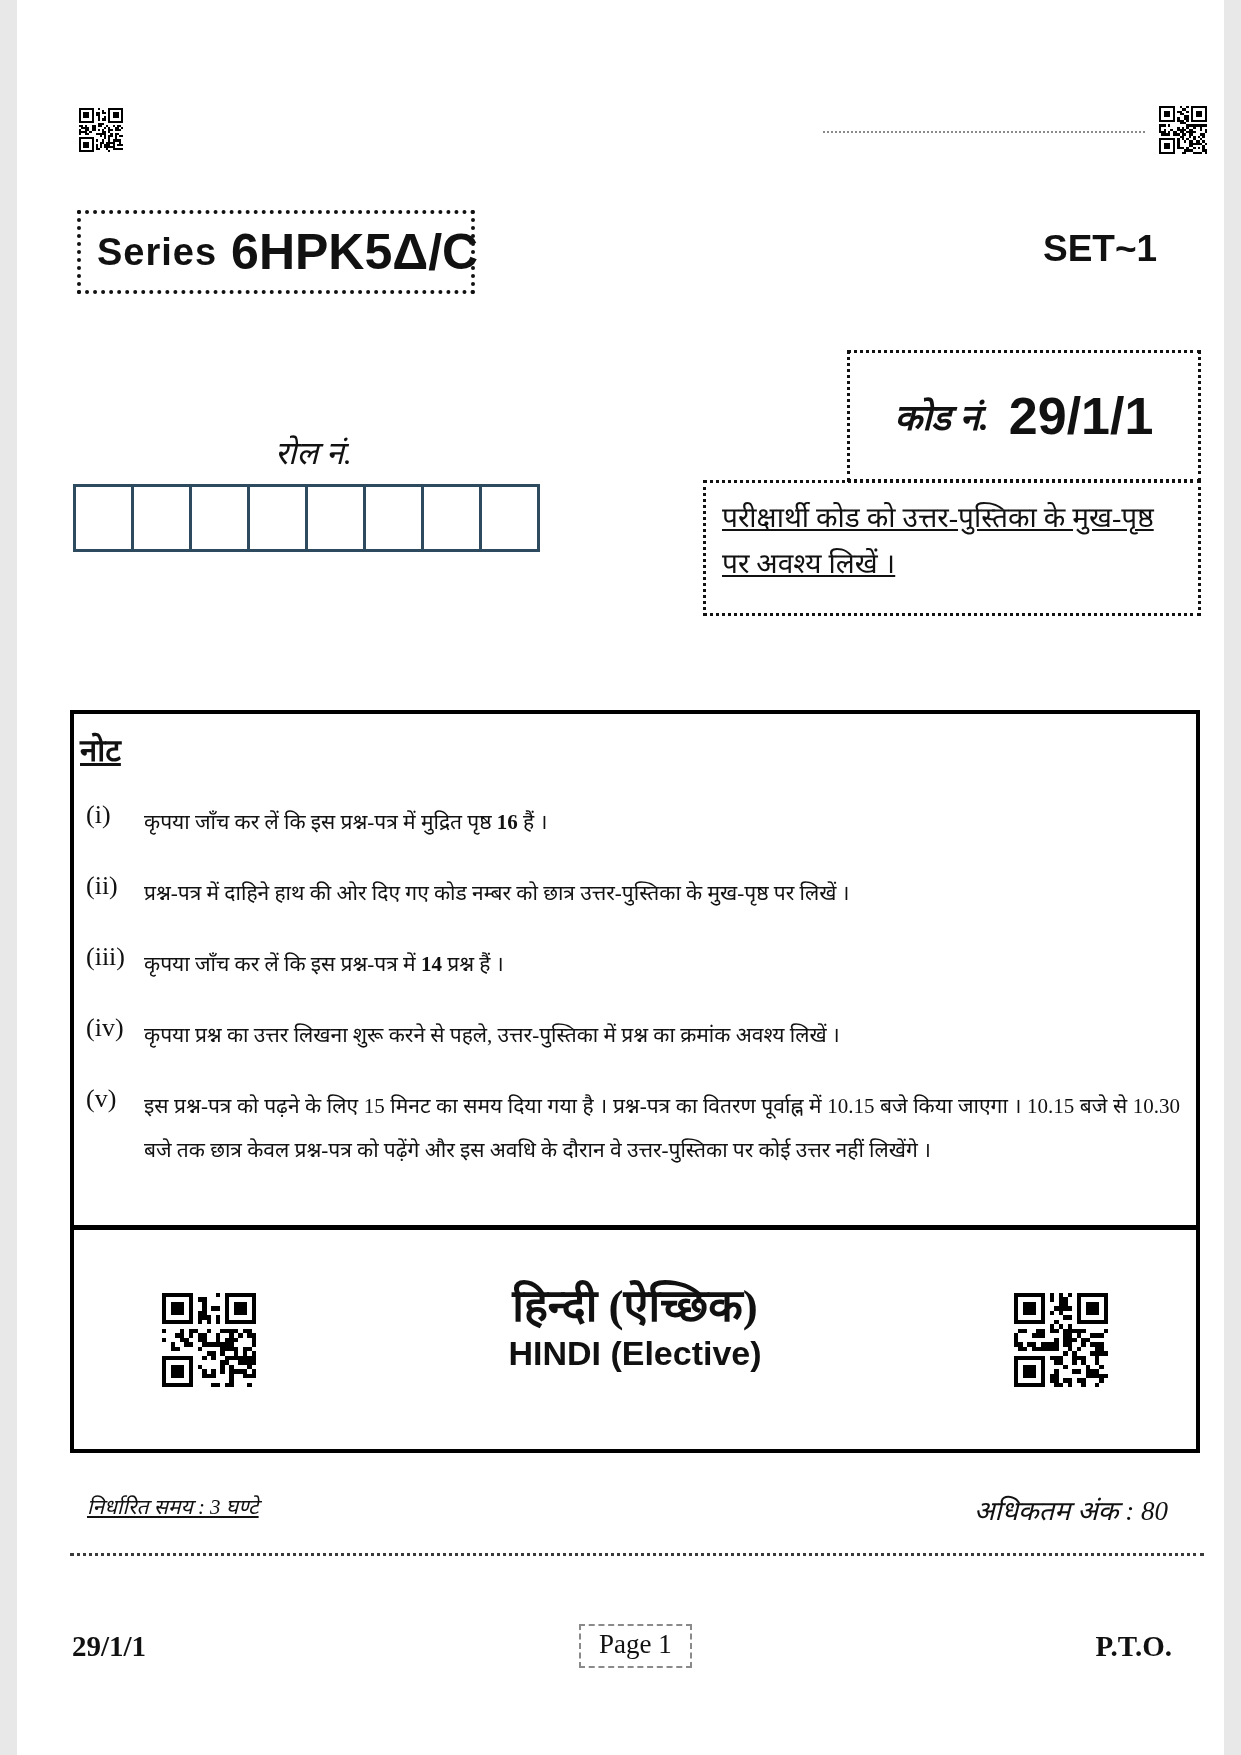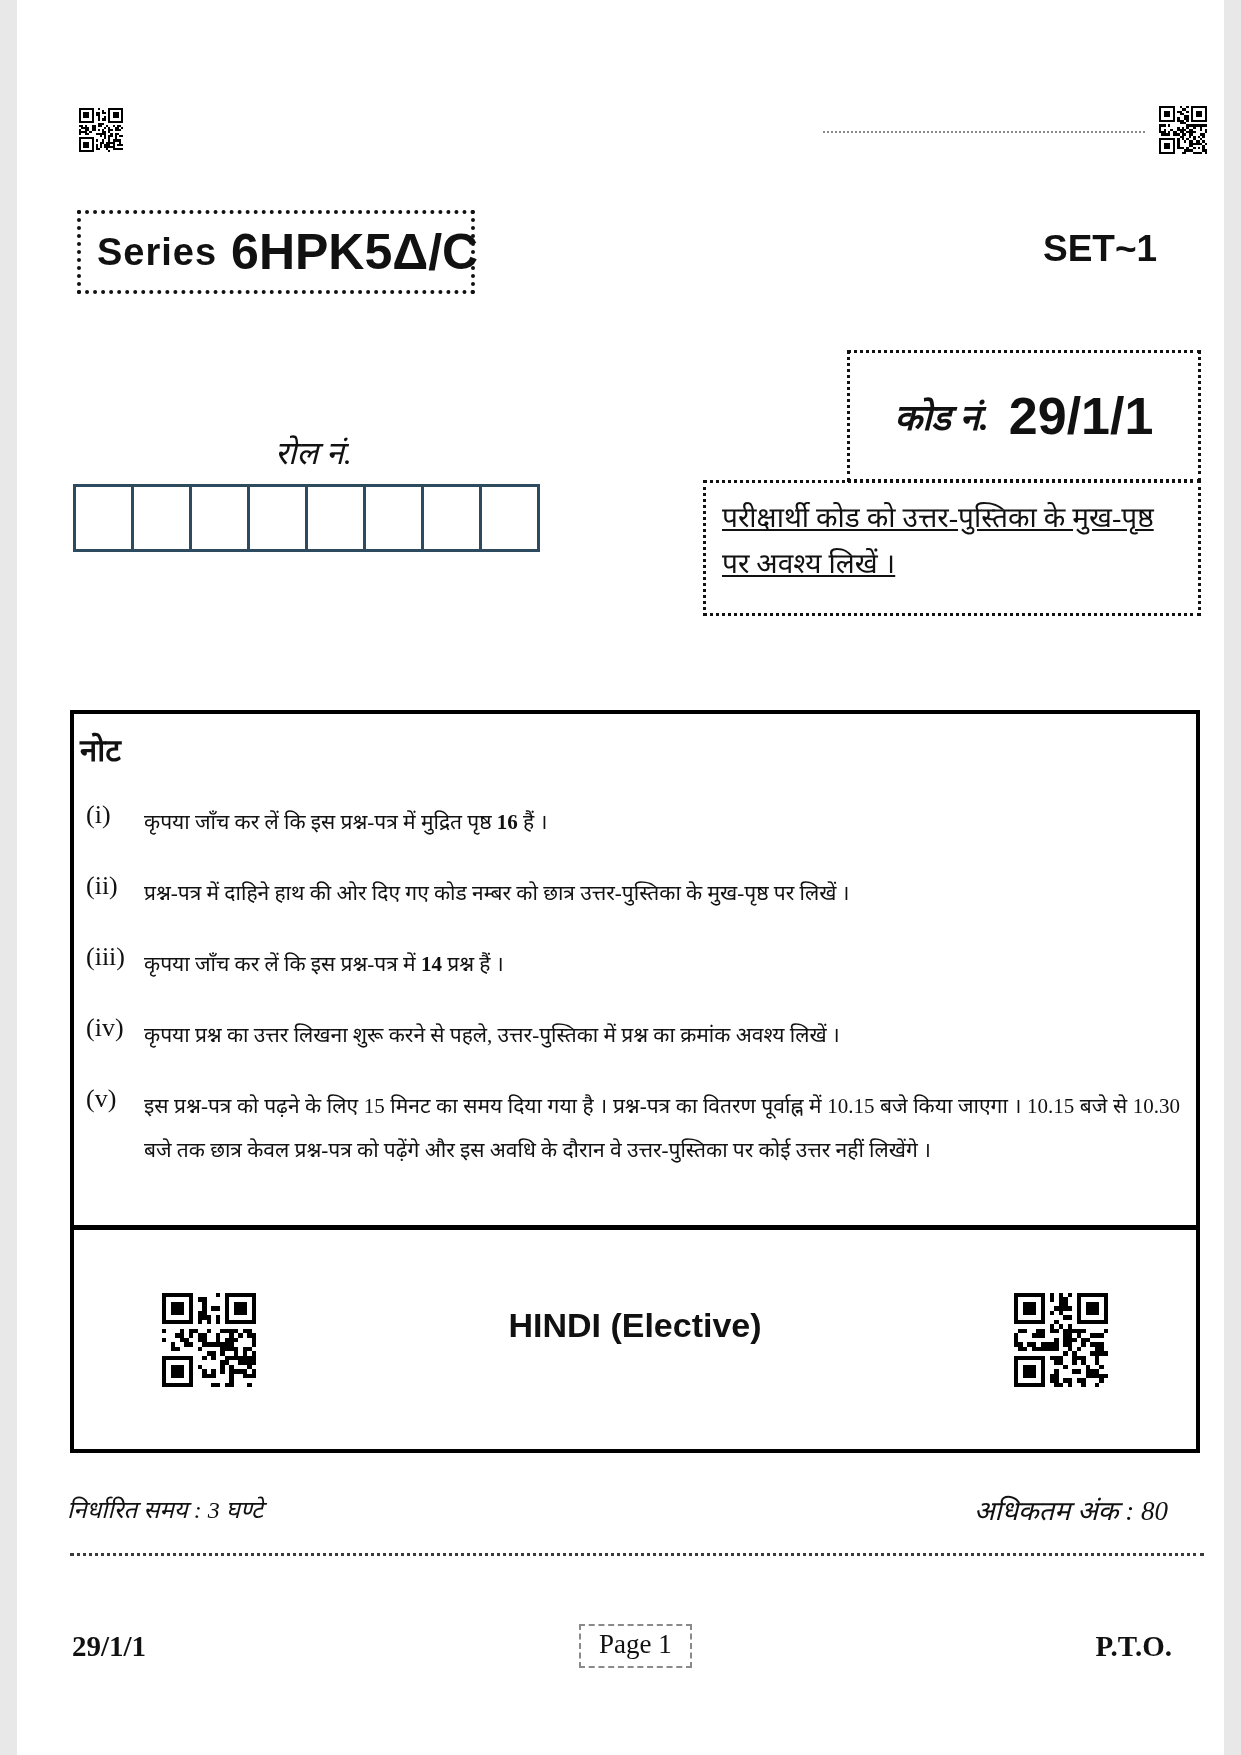--- a/index.html
+++ b/index.html
@@ -51,41 +51,41 @@
     border:3px dotted #111; box-sizing:border-box;
     padding:12px 16px 0 16px;
     font-size:28px; line-height:46px;text-decoration:underline;
   }
 
   
   .main-box{
     left:53px; top:710px; width:1130px; height:743px;
     border:4px solid #000; box-sizing:border-box;
   }
-  .note-heading{left:6px; top:14px; font-weight:bold; font-size:31px;}
+  .note-heading{left:6px; top:14px; font-weight:bold; font-size:31px;text-decoration:underline;}
   .note-items{position:absolute; left:12px; right:16px; top:86px;}
   .note-item{display:flex; margin-bottom:27px;}
   .note-label{flex:0 0 58px; font-size:26px;}
   .note-text{flex:1; font-size:21px; line-height:44px;}
   .note-item.justify .note-text{text-align:justify;}
 
   .divider{position:absolute; left:0; right:0; top:511px; border-top:5px solid #000;}
 
   .title-section{
     position:absolute; left:0; right:0; top:516px; bottom:0;
     display:flex; align-items:center; justify-content:space-between;
     padding:0 88px; box-sizing:border-box;
   }
   .title-center{flex:1; text-align:center; margin-top:-28px;}
   .title-hindi{font-weight:bold; font-size:45px; line-height:1.25;}
   .title-english{font-weight:bold; font-size:34px; }
   .qr-inline{position:relative; width:94px; height:98px; flex:0 0 auto;}
 
   
-  .meta-time{left:50px; top:1492px; font-style:italic; font-size:24px;}
+  .meta-time{left:70px; top:1492px; font-style:italic; font-size:21px;text-decoration:underline;}
   .meta-marks{right:56px; top:1491px; font-style:italic; font-size:27px;}
 
   .sep-dash{left:53px; top:1553px; width:1134px; border-top:3px dotted #3a3a3a;}
 
   
   .footer-code{left:55px; top:1630px; font-weight:bold; font-size:29px;}
   .page-badge{
     left:562px; top:1624px; border:2px dashed #8a8a8a; padding:3px 18px 6px 18px;
     font-size:27px;
   }
@@ -547,20 +547,21 @@
             <rect x="2" y="2" width="3" height="3" fill="#000"></rect>
             <rect x="14" y="0" width="7" height="7" fill="#000"></rect>
             <rect x="15" y="1" width="5" height="5" fill="#fff"></rect>
             <rect x="16" y="2" width="3" height="3" fill="#000"></rect>
             <rect x="0" y="14" width="7" height="7" fill="#000"></rect>
             <rect x="1" y="15" width="5" height="5" fill="#fff"></rect>
             <rect x="2" y="16" width="3" height="3" fill="#000"></rect>
           </svg>
         </div>
       <div class="title-center">
+        <div class="title-hindi">हिन्दी (ऐच्छिक)</div>
         <div class="title-english sans">HINDI (Elective)</div>
       </div>
       <div class="qr qr-inline">
           <svg viewBox="0 0 21 21" shape-rendering="crispEdges" xmlns="http://www.w3.org/2000/svg">
             <rect width="21" height="21" fill="#fff"></rect>
             <rect x="8" y="0" width="1" height="1" fill="#000"></rect>
             <rect x="10" y="0" width="1" height="1" fill="#000"></rect>
             <rect x="12" y="0" width="1" height="1" fill="#000"></rect>
             <rect x="8" y="1" width="1" height="1" fill="#000"></rect>
             <rect x="10" y="1" width="1" height="1" fill="#000"></rect>

